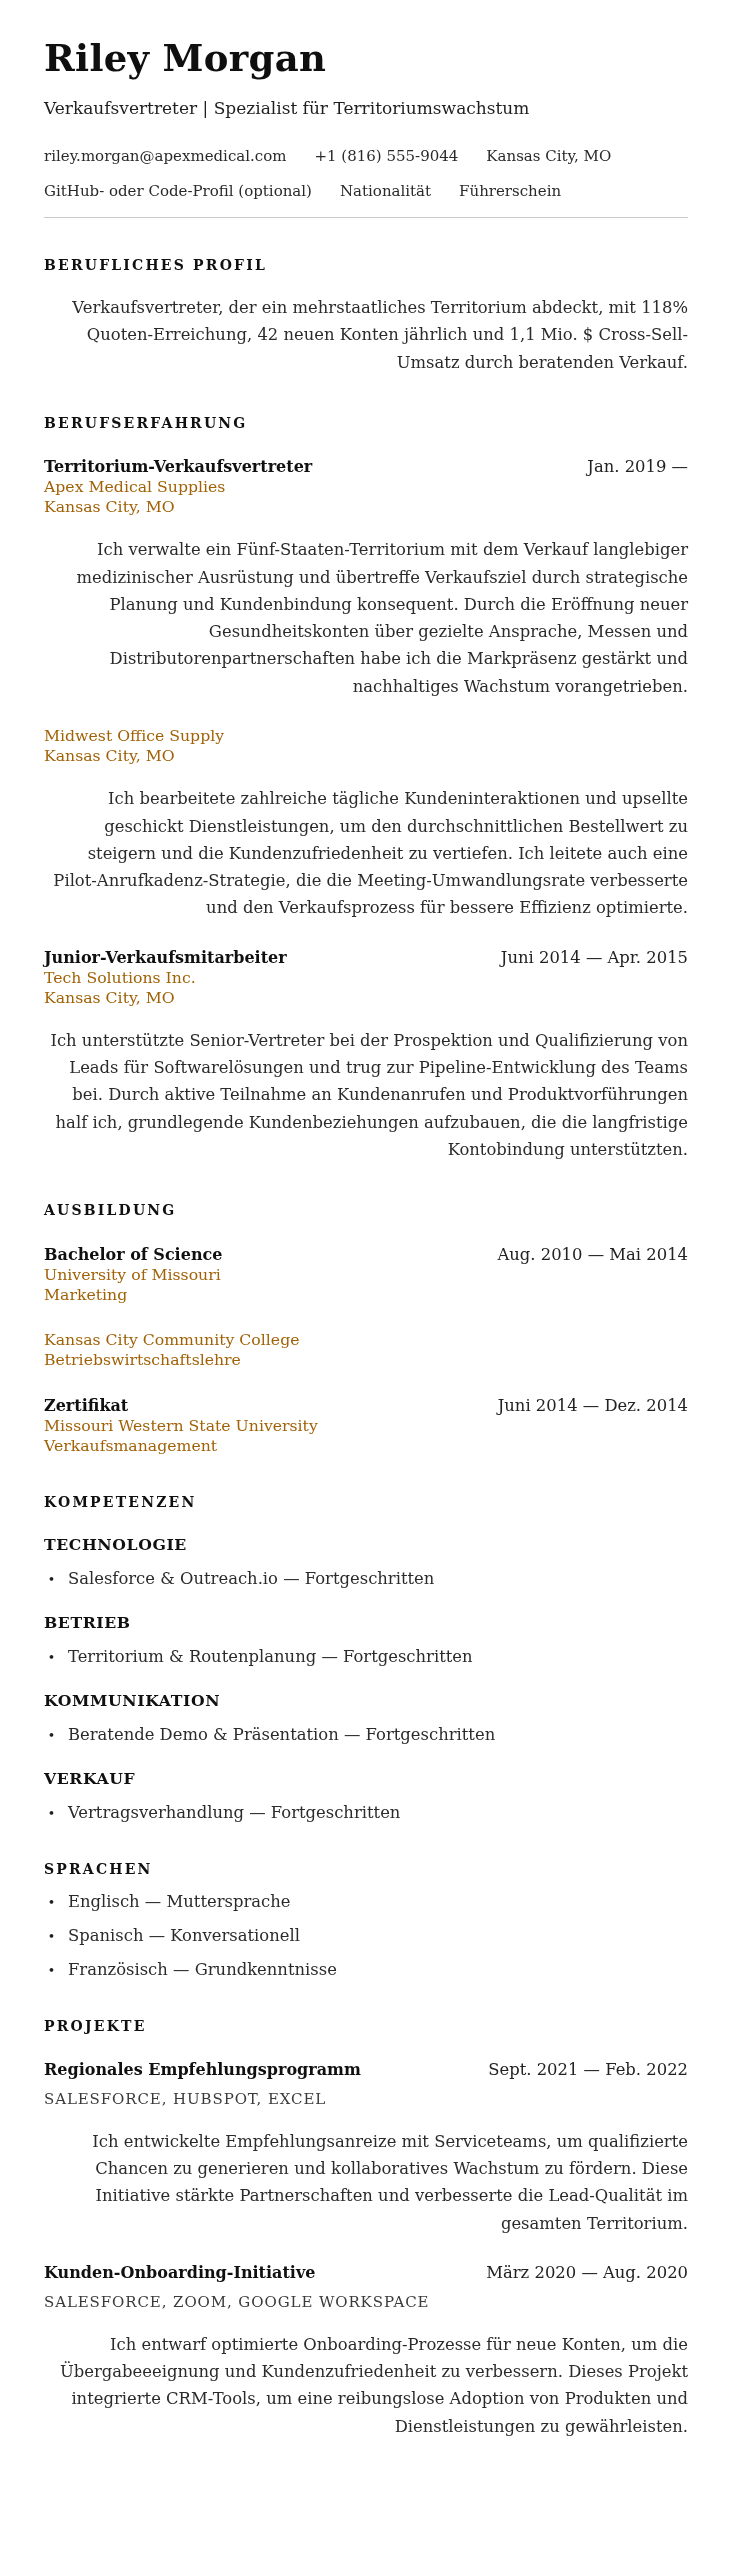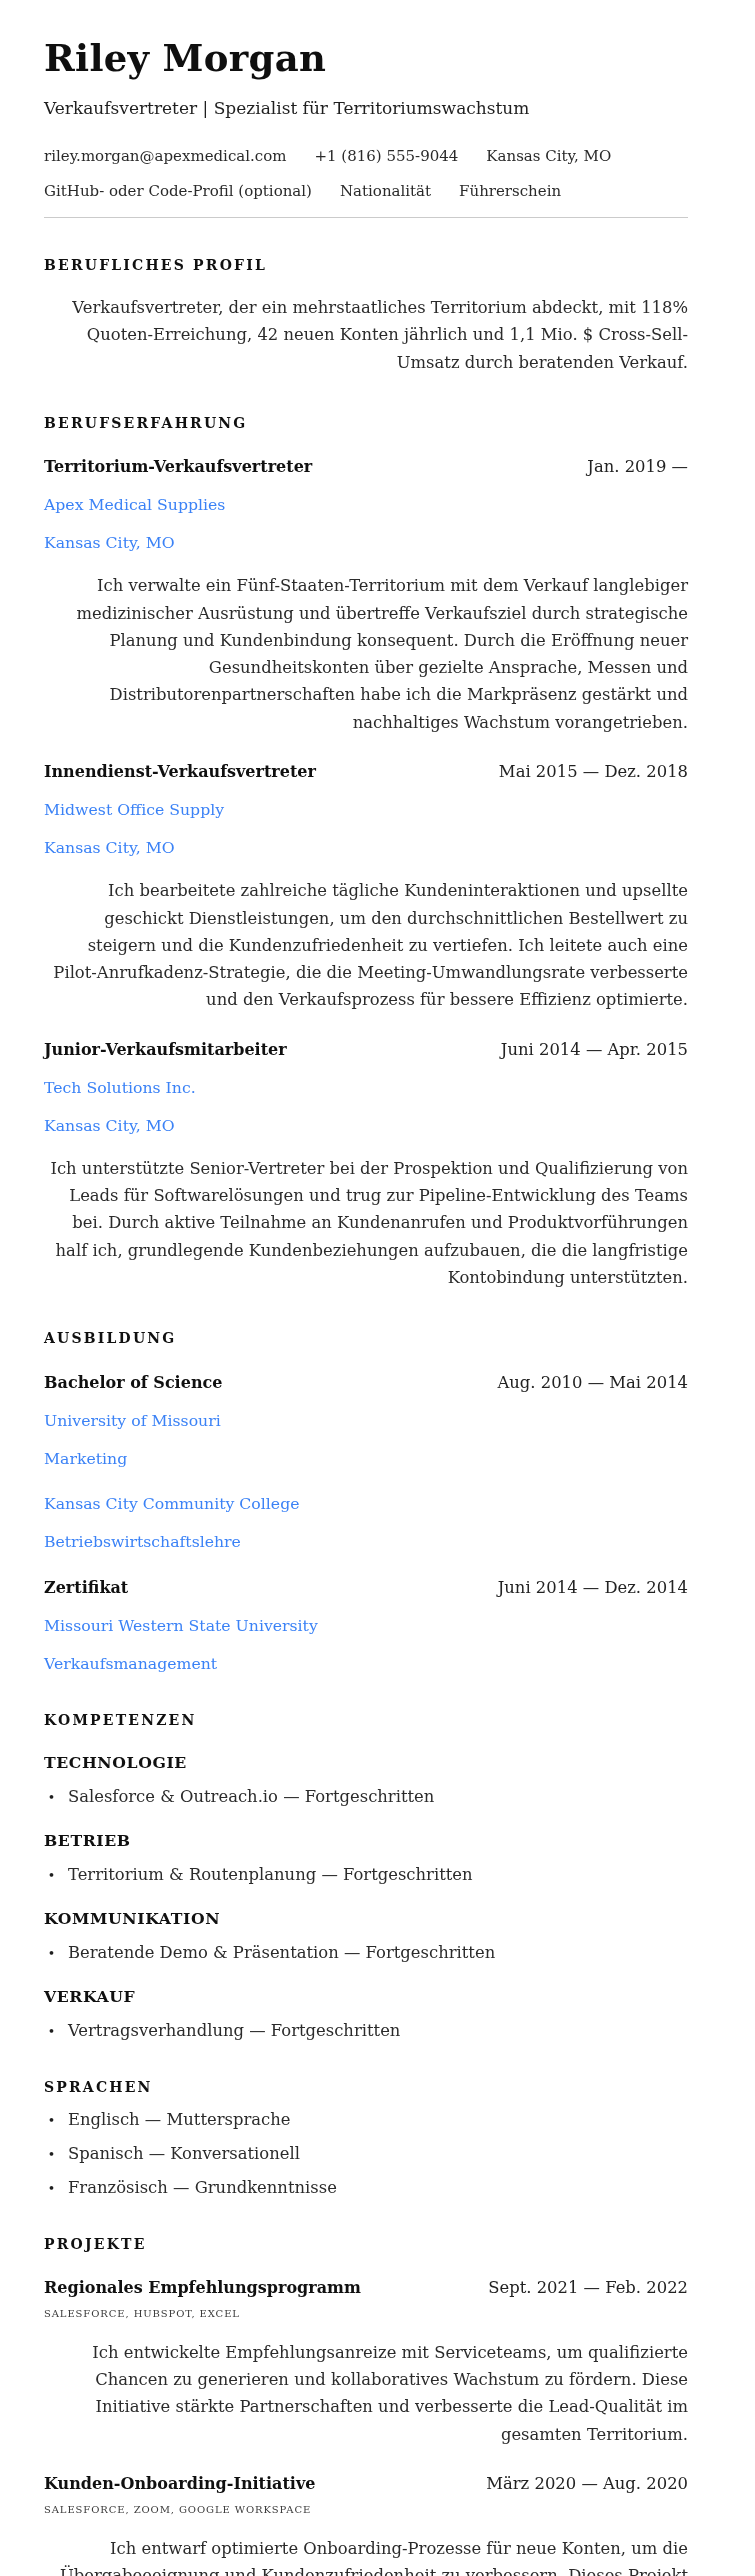--- a/index.html
+++ b/index.html
@@ -73,27 +73,27 @@
     color: #101010;
   }
   .entry-date {
     font-size: 16.4px;
     color: #222222;
     white-space: nowrap;
     padding-left: 19px;
   }
   .entry-line {
     font-size: 15.7px;
-    color: #3b82f6;
-    margin-top: 19px;
+    color: #a16207;
+    margin-top: 1px;
   }
   .entry-desc { margin-top: 20px; }
 
   .tags-line {
-    font-size: 10px;
+    font-size: 15px;
     letter-spacing: 0.9px;
     color: #3a3a3a;
     margin-top: 10.7px;
   }
 
   .skill-cat { margin-top: 25px; }
   .skill-cat:first-of-type { margin-top: 24px; }
   .skill-cat-name {
     font-size: 15.7px;
     font-weight: 700;
@@ -151,24 +151,20 @@
       <div class="entry-head">
         <span class="entry-title">Territorium-Verkaufsvertreter</span>
         <span class="entry-date">Jan. 2019 —</span>
       </div>
       <div class="entry-line">Apex Medical Supplies</div>
       <div class="entry-line">Kansas City, MO</div>
       <p class="body-text entry-desc">Ich verwalte ein Fünf-Staaten-Territorium mit dem Verkauf langlebiger medizinischer Ausrüstung und übertreffe Verkaufsziel durch strategische Planung und Kundenbindung konsequent. Durch die Eröffnung neuer Gesundheitskonten über gezielte Ansprache, Messen und Distributorenpartnerschaften habe ich die Markpräsenz gestärkt und nachhaltiges Wachstum vorangetrieben.</p>
     </div>
 
     <div class="entry">
-      <div class="entry-head">
-        <span class="entry-title">Innendienst-Verkaufsvertreter</span>
-        <span class="entry-date">Mai 2015 — Dez. 2018</span>
-      </div>
       <div class="entry-line">Midwest Office Supply</div>
       <div class="entry-line">Kansas City, MO</div>
       <p class="body-text entry-desc">Ich bearbeitete zahlreiche tägliche Kundeninteraktionen und upsellte geschickt Dienstleistungen, um den durchschnittlichen Bestellwert zu steigern und die Kundenzufriedenheit zu vertiefen. Ich leitete auch eine Pilot-Anrufkadenz-Strategie, die die Meeting-Umwandlungsrate verbesserte und den Verkaufsprozess für bessere Effizienz optimierte.</p>
     </div>
 
     <div class="entry">
       <div class="entry-head">
         <span class="entry-title">Junior-Verkaufsmitarbeiter</span>
         <span class="entry-date">Juni 2014 — Apr. 2015</span>
       </div>

